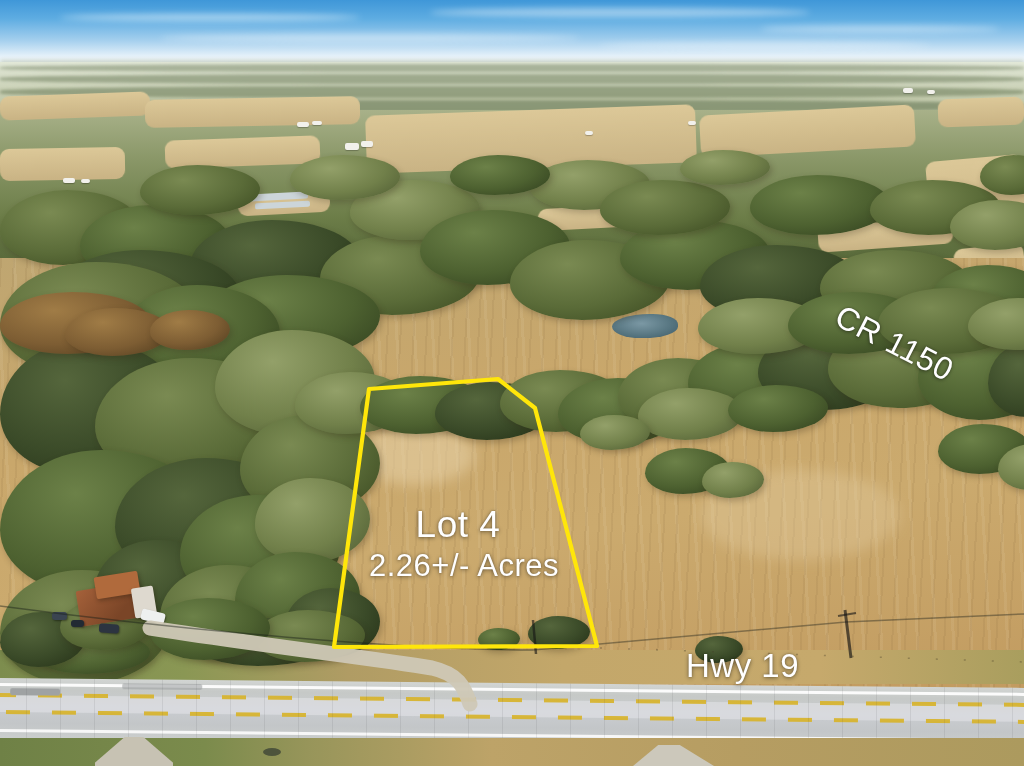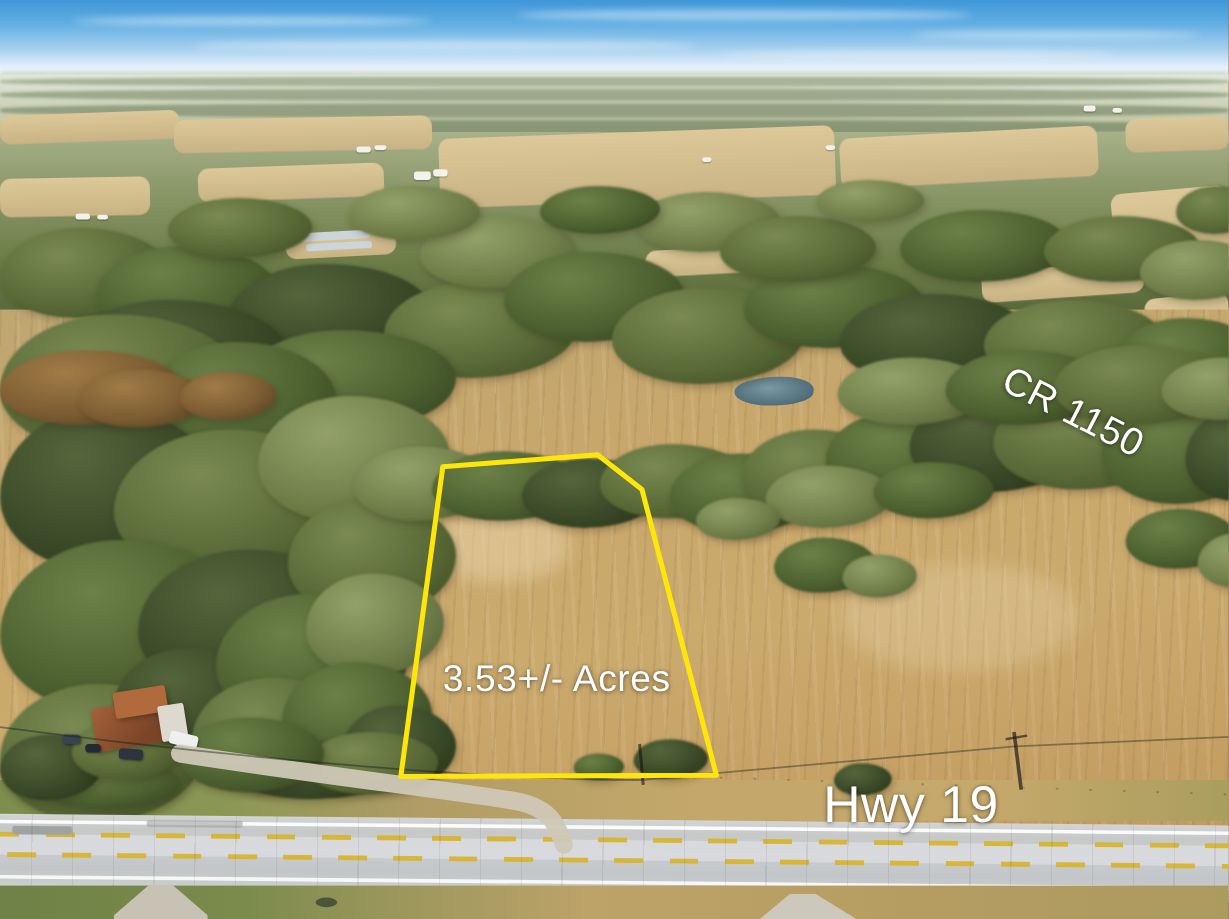--- a/index.html
+++ b/index.html
@@ -74,21 +74,21 @@
   .carport{left:133px;top:587px;width:22px;height:30px;transform:rotate(-9deg);background:#ded9cf;}
   .veh{border-radius:3px;z-index:10;box-shadow:1px 1px 2px rgba(0,0,0,.4);}
   
   .svg-lines{left:0;top:0;width:1024px;height:766px;z-index:11;pointer-events:none;}
   .svg-boundary{left:0;top:0;width:1024px;height:766px;z-index:12;pointer-events:none;}
   .svg-boundary polygon{fill:none;stroke:var(--boundary-yellow,#ffe60a);stroke-width:4.2;stroke-linejoin:round;}
   .lbl{z-index:13;color:var(--label-text,#fff);text-shadow:0 1px 4px rgba(0,0,0,.45),0 0 2px rgba(0,0,0,.25);
     white-space:nowrap;letter-spacing:.5px;}
   .lbl-lot{left:458px;top:504px;transform:translateX(-50%);font-size:37px;}
   .lbl-acres{left:464px;top:548px;transform:translateX(-50%);font-size:31px;}
-  .lbl-hwy{left:686px;top:647px;font-size:43px;}
+  .lbl-hwy{left:686px;top:647px;font-size:33px;}
   .lbl-cr{left:846px;top:298px;font-size:32px;transform:rotate(27deg);transform-origin:left top;}
   .lbl-disclaimer{right:11px;top:62px;font-size:15.5px;font-weight:600;letter-spacing:.2px;
     color:var(--disclaimer-text,#e3e4e2);text-shadow:0 1px 2px rgba(0,0,0,.3);}
 </style>
 </head>
 <body>
 
 <div class="scene">
 
   <div class="sky"></div>
@@ -137,21 +137,22 @@
     <path d="M533,620 L536,654" stroke="rgba(20,20,20,.6)" stroke-width="2.5"></path>
     <path d="M845,610 L851,658" stroke="rgba(20,20,20,.65)" stroke-width="3"></path>
     <path d="M838,616 L856,613" stroke="rgba(20,20,20,.6)" stroke-width="2"></path>
     <path d="M600,648 L1024,662" stroke="rgba(70,60,40,.35)" stroke-width="1.5" stroke-dasharray="2 26"></path>
   </svg>
 
   <svg class="svg-boundary" viewBox="0 0 1024 766">
     <polygon points="369,389 498,379 535,408 597,646 334,647"></polygon>
   </svg>
 
-  <div class="lbl lbl-acres">3.53+/- Acres</div>
+  <div class="lbl lbl-lot">Lot 4</div>
+  <div class="lbl lbl-acres">2.26+/- Acres</div>
   <div class="lbl lbl-hwy">Hwy 19</div>
   <div class="lbl lbl-cr">CR 1150</div>
 <div class="cloud" style="left: 60px; top: 14px; width: 300px; height: 7px; opacity: 0.55; z-index: 1;"></div>
     <div class="cloud" style="left: 430px; top: 8px; width: 380px; height: 9px; opacity: 0.5; z-index: 1;"></div>
     <div class="cloud" style="left: 760px; top: 26px; width: 240px; height: 6px; opacity: 0.5; z-index: 1;"></div>
     <div class="cloud" style="left: 160px; top: 34px; width: 420px; height: 8px; opacity: 0.45; z-index: 1;"></div>
     <div class="cloud" style="left: 600px; top: 42px; width: 330px; height: 7px; opacity: 0.4; z-index: 1;"></div>
     <div class="farrow" style="top: 64px; height: 8px; background: rgba(104, 120, 86, 0.45); z-index: 2;"></div>
     <div class="farrow" style="top: 74px; height: 10px; background: rgba(104, 120, 86, 0.5); z-index: 2;"></div>
     <div class="farrow" style="top: 86px; height: 12px; background: rgba(104, 120, 86, 0.55); z-index: 2;"></div>

